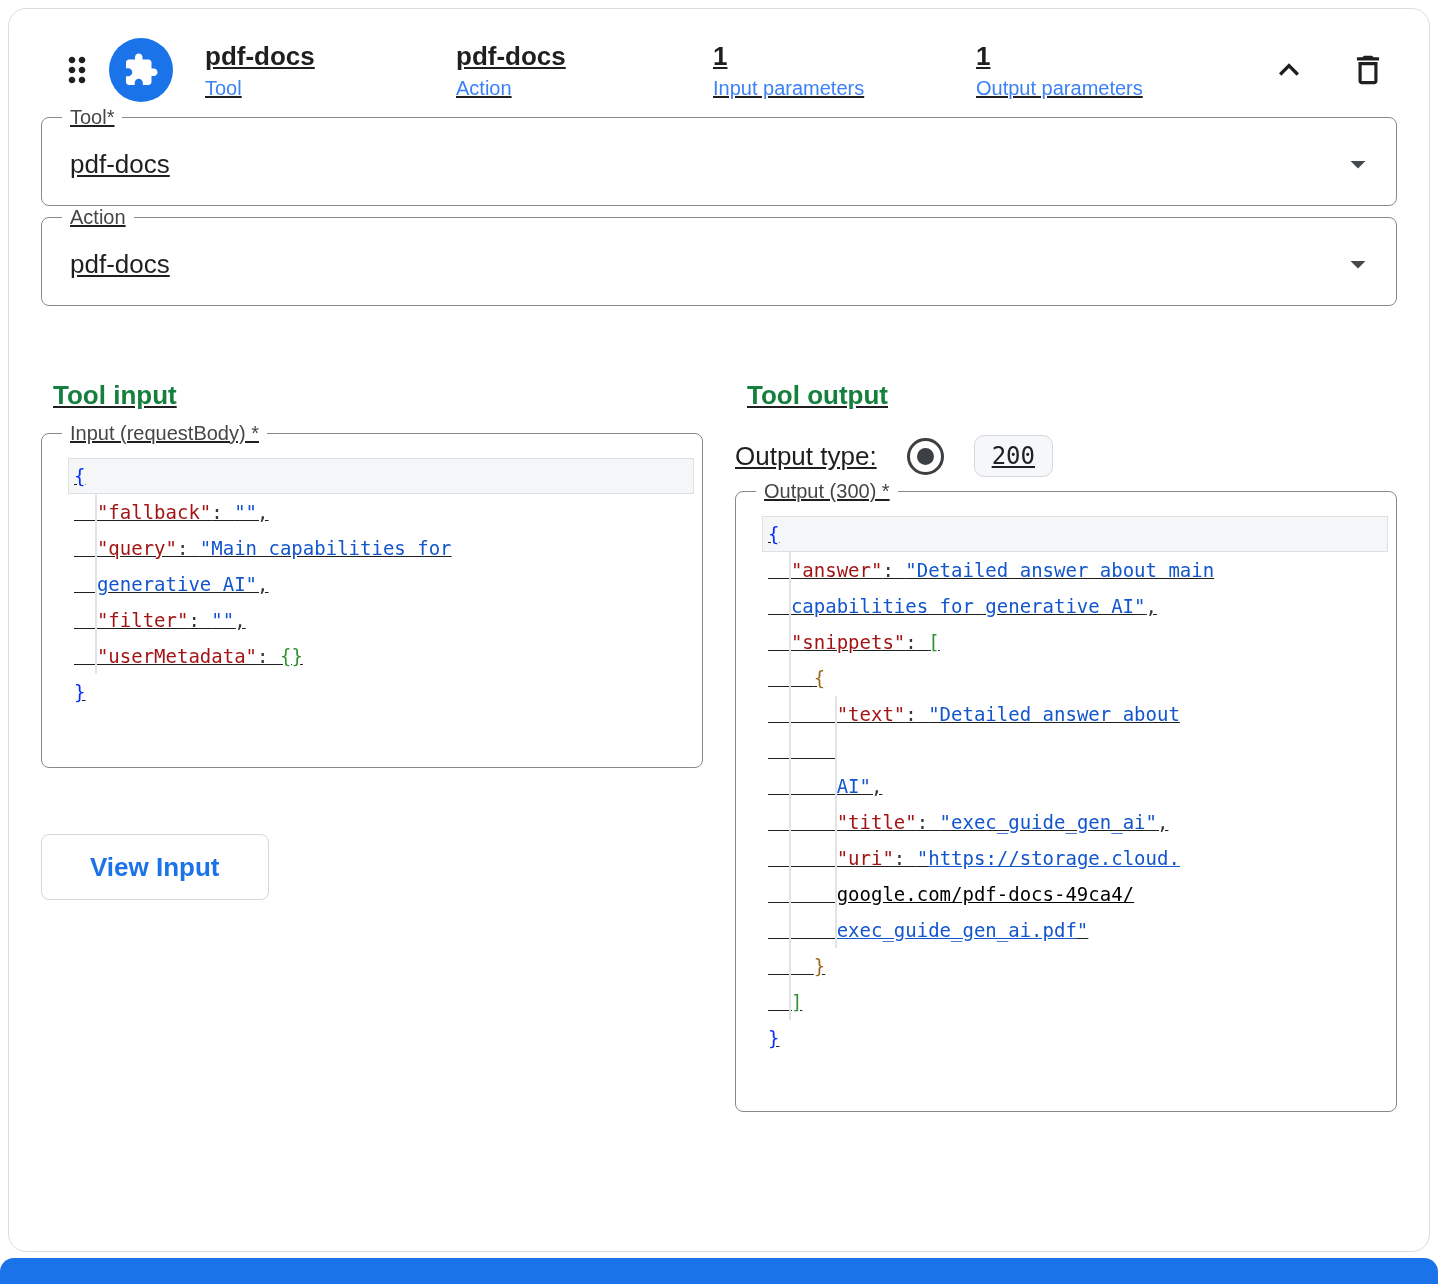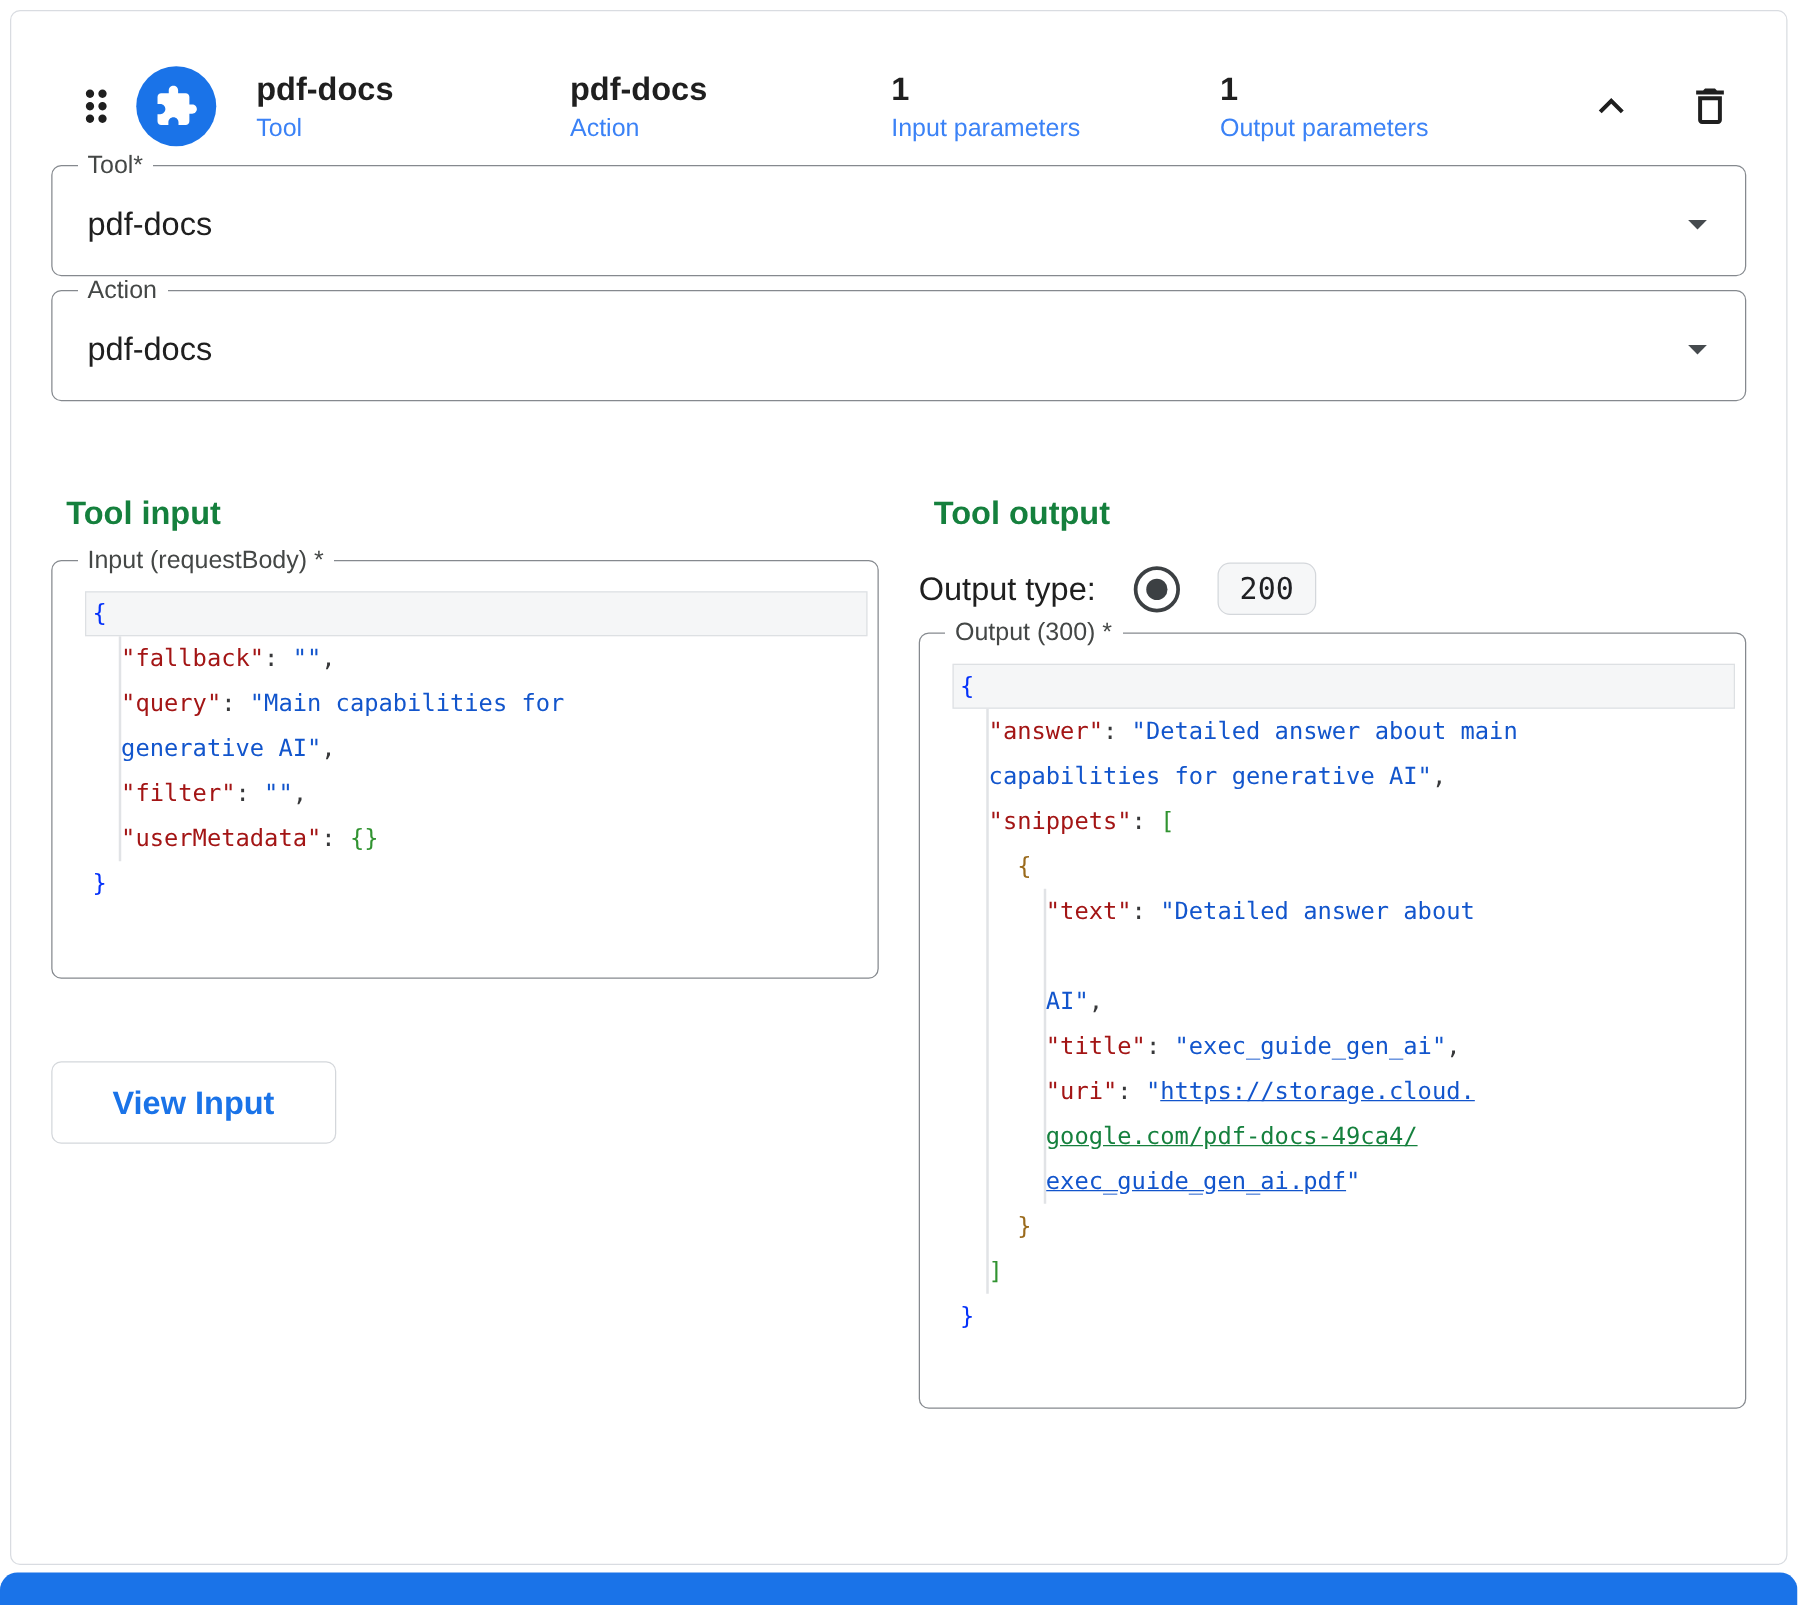--- a/index.html
+++ b/index.html
@@ -8,21 +8,21 @@
     width: 1438px;
     height: 1284px;
     background: #fff;
     font-family: "Liberation Sans", sans-serif;
     color: var(--text, #1f1f1f);
   }
   .page { position: relative; width: 1438px; height: 1284px; overflow: hidden; }
   .card {
     position: absolute; left: 8px; top: 8px; right: 8px; bottom: 32px;
     background: #fff; border: 1px solid var(--card-border, #d9dce1);
-    border-radius: 8px; padding: 16px 32px; min-width: 0;
+    border-radius: 18px; padding: 1px 32px; min-width: 0; text-decoration: underline;
   }
 
   
   .header { display: flex; align-items: center; padding-top: 24px; height: 96px; }
   .drag-handle { margin-left: 16px; display: flex; flex: none; cursor: grab; }
   .tool-badge {
     width: 64px; height: 64px; border-radius: 50%; flex: none;
     background: var(--accent, #1a73e8);
     display: flex; align-items: center; justify-content: center; margin-left: 12px;
   }
@@ -202,21 +202,21 @@
               <div class="code-line active"><span style="color: rgb(4, 49, 250);">{</span></div>
               <div class="code-line"><span>  </span><span style="color: rgb(163, 21, 21);">"answer"</span><span style="color: rgb(55, 56, 58);">: </span><span style="color: rgb(18, 85, 204);">"Detailed answer about main</span></div>
               <div class="code-line"><span>  </span><span style="color: rgb(18, 85, 204);">capabilities for generative AI"</span><span style="color: rgb(55, 56, 58);">,</span></div>
               <div class="code-line"><span>  </span><span style="color: rgb(163, 21, 21);">"snippets"</span><span style="color: rgb(55, 56, 58);">: </span><span style="color: rgb(49, 147, 49);">[</span></div>
               <div class="code-line"><span>    </span><span style="color: rgb(154, 106, 28);">{</span></div>
               <div class="code-line"><span>      </span><span style="color: rgb(163, 21, 21);">"text"</span><span style="color: rgb(55, 56, 58);">: </span><span style="color: rgb(18, 85, 204);">"Detailed answer about</span></div>
               <div class="code-line"><span>      </span></div>
               <div class="code-line"><span>      </span><span style="color: rgb(18, 85, 204);">AI"</span><span style="color: rgb(55, 56, 58);">,</span></div>
               <div class="code-line"><span>      </span><span style="color: rgb(163, 21, 21);">"title"</span><span style="color: rgb(55, 56, 58);">: </span><span style="color: rgb(18, 85, 204);">"exec_guide_gen_ai"</span><span style="color: rgb(55, 56, 58);">,</span></div>
               <div class="code-line"><span>      </span><span style="color: rgb(163, 21, 21);">"uri"</span><span style="color: rgb(55, 56, 58);">: </span><span style="color: rgb(18, 85, 204);">"</span><span class="u" style="color: rgb(18, 85, 204);">https://storage.cloud.</span></div>
-              <div class="code-line"><span>      </span><span class="u" style="color: #15803d; margin-top: 32px;">google.com/pdf-docs-49ca4/</span></div>
+              <div class="code-line"><span>      </span><span class="u" style="color: #000000; margin-top: 32px;">google.com/pdf-docs-49ca4/</span></div>
               <div class="code-line"><span>      </span><span class="u" style="color: rgb(18, 85, 204);">exec_guide_gen_ai.pdf</span><span style="color: rgb(18, 85, 204);">"</span></div>
               <div class="code-line"><span>    </span><span style="color: rgb(154, 106, 28);">}</span></div>
               <div class="code-line"><span>  </span><span style="color: rgb(49, 147, 49);">]</span></div>
               <div class="code-line"><span style="color: rgb(4, 49, 250);">}</span></div>
             </div>
         </fieldset>
       </div>
 
     </div>
   </div>

